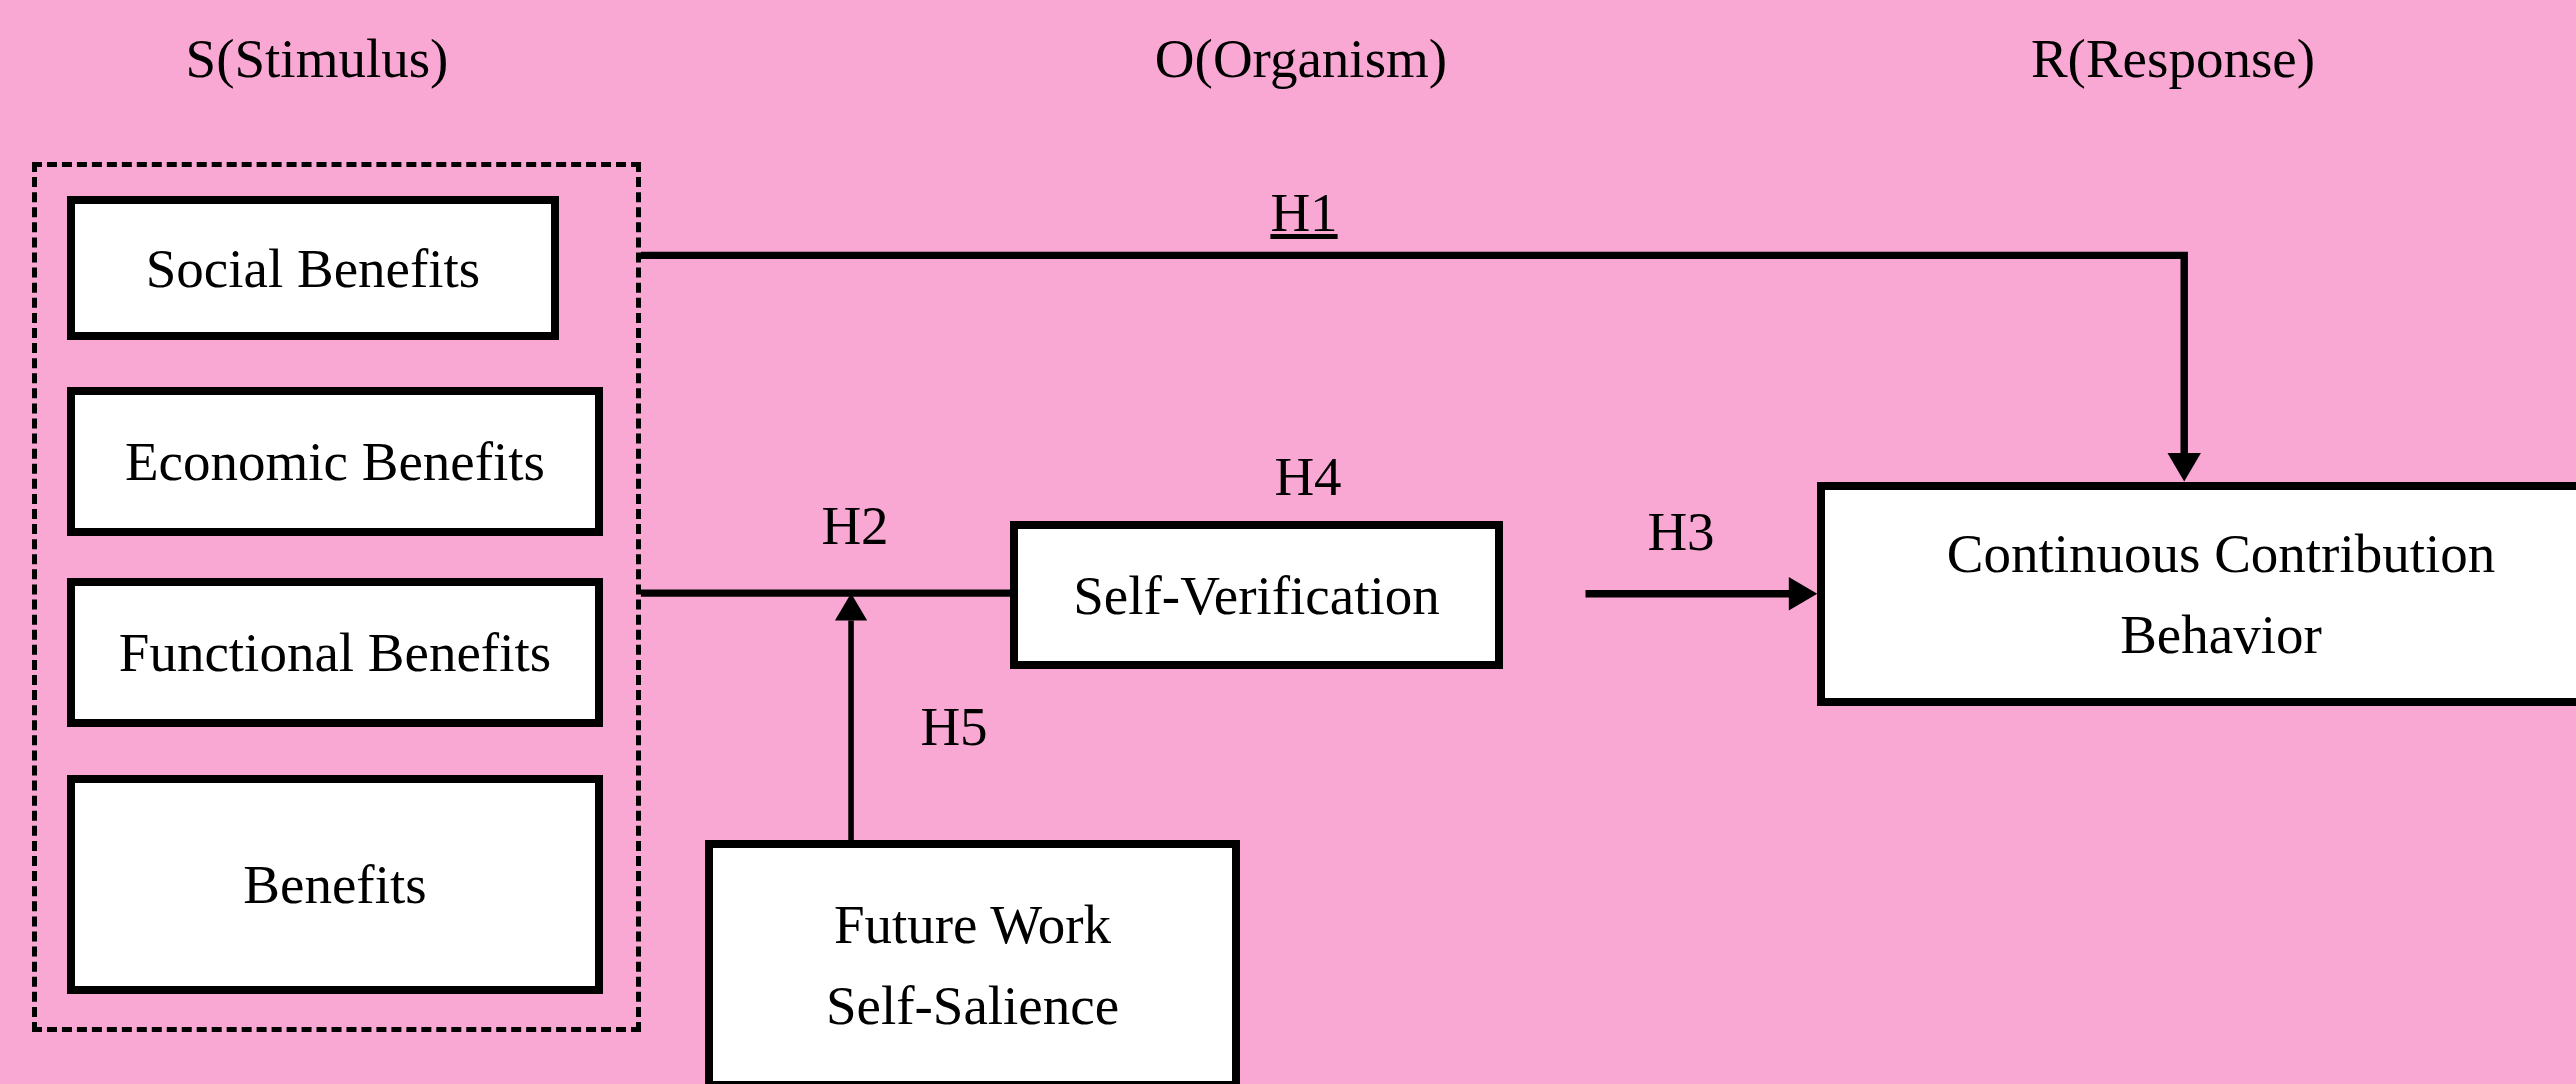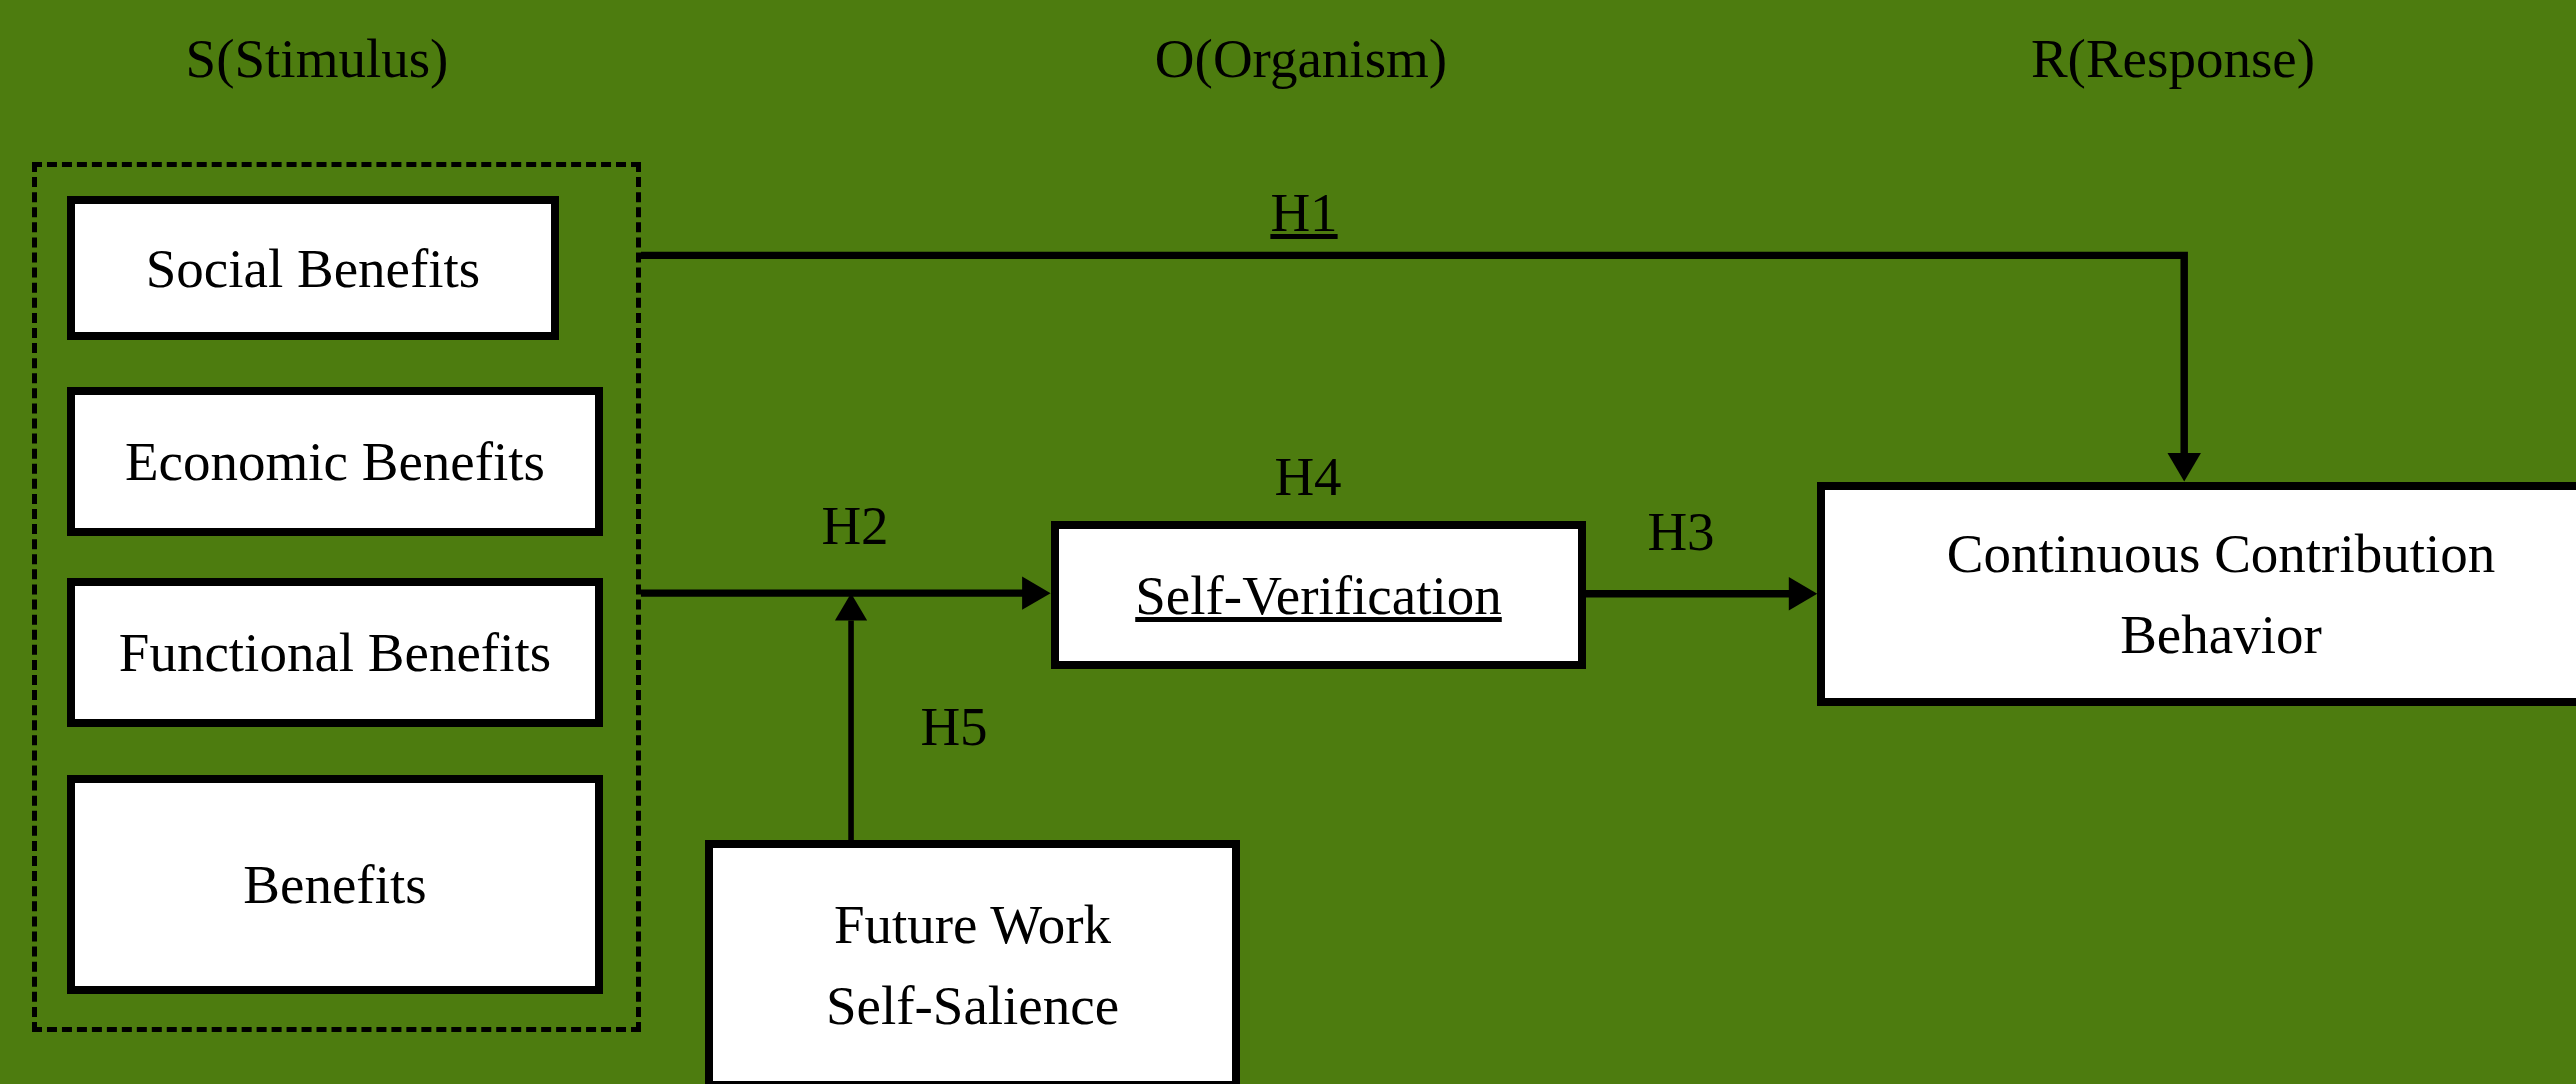--- a/index.html
+++ b/index.html
@@ -10,21 +10,21 @@
   body {
     width: 2576px;
     height: 1084px;
     font-family: "Liberation Serif", "DejaVu Serif", serif;
     color: #000000;
   }
   .canvas {
     position: relative;
     width: 2576px;
     height: 1084px;
-    background: #4d7c0f;
+    background: #f9a8d4;
     overflow: hidden;
   }
   .arrows {
     position: absolute;
     left: 0;
     top: 0;
     width: 2576px;
     height: 1084px;
   }
   .col-header {
@@ -65,21 +65,21 @@
     font-size: 55px;
     line-height: 62px;
     white-space: nowrap;
   }
   
   #box-social      { left: 67px;  top: 196px;  width: 492px;  height: 144px; }
   #box-economic    { left: 67px;  top: 387px;  width: 536px;  height: 149px; }
   #box-functional  { left: 67px;  top: 578px;  width: 536px;  height: 149px; }
   #box-fulfilment  { left: 67px;  top: 775px; width: 536px;  height: 219px; }
   #box-future      { left: 705px; top: 840px; width: 535px;  height: 249px; }
-  #box-selfver     { left: 1051px; top: 521px;  width: 535px;  height: 148px; text-decoration: underline; }
+  #box-selfver     { left: 1010px; top: 521px;  width: 493px;  height: 148px; }
   #box-continuous  { left: 1817px; top: 482px;  width: 808px; height: 224px; }
 
   #hdr-stimulus { left: 317px;  top: 25px; }
   #hdr-organism { left: 1286px; top: 25px; margin-left: 15px; }
   #hdr-response { left: 2173px; top: 25px; }
 
   #label-h1 { left: 1304px; top: 213px; text-decoration: underline; }
   #label-h2 { left: 855px; top: 526px; }
   #label-h3 { left: 1681px; top: 532px; }
   #label-h4 { left: 1308px; top: 477px; }

